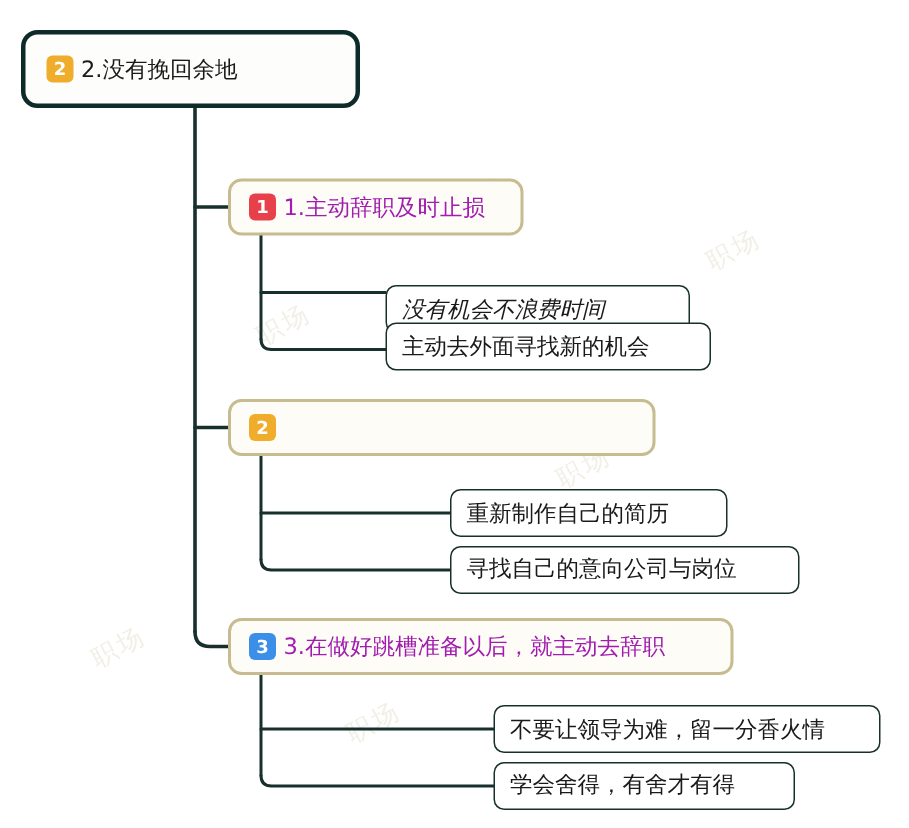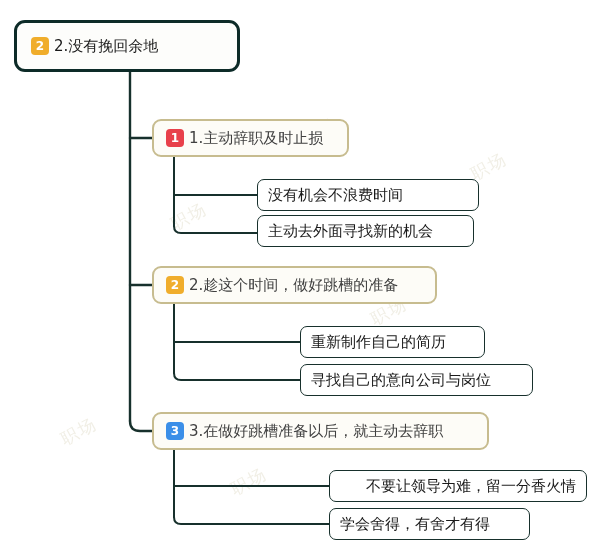--- a/index.html
+++ b/index.html
@@ -54,21 +54,21 @@
   }
   
   .node.branch {
     border: 2px solid #c7bc8f;
     border-radius: 9px;
     padding: 0 12px;
     background: #fdfcf7;
   }
   .node.branch .label {
     font-size: 15px;
-    color: #404040;
+    color: #a21caf;
     line-height: 1;
   }
   
   .node.leaf {
     border: 1.6px solid #17302c;
     border-radius: 7px;
     padding: 0 10px;
     background: #ffffff;
   }
   .node.leaf .label {
@@ -123,41 +123,40 @@
 
   <div id="node-layer">
       <div class="node root" style="left: 14px; top: 20px; width: 226px; height: 52px;">
         <span class="badge" style="background: rgb(240, 173, 43);">2</span>
         <span class="label">2.没有挽回余地</span>
       </div>
       <div class="node branch" style="left: 152px; top: 119px; width: 197px; height: 38px;">
         <span class="badge" style="background: rgb(232, 64, 74);">1</span>
         <span class="label">1.主动辞职及时止损</span>
       </div>
-      <div class="node leaf" style="left: 257px; top: 179px; width: 222px; height: 32px;">
+      <div class="node leaf" style="left: 257px; top: 190px; width: 203px; height: 32px; font-style: italic;">
         <span class="label">没有机会不浪费时间</span>
       </div>
       <div class="node leaf" style="left: 257px; top: 215px; width: 217px; height: 32px;">
         <span class="label">主动去外面寻找新的机会</span>
       </div>
       <div class="node branch" style="left: 152px; top: 266px; width: 285px; height: 38px;">
         <span class="badge" style="background: rgb(240, 173, 43);">2</span>
-        <span class="label">2.趁这个时间，做好跳槽的准备</span>
       </div>
       <div class="node leaf" style="left: 300px; top: 326px; width: 185px; height: 32px;">
         <span class="label">重新制作自己的简历</span>
       </div>
       <div class="node leaf" style="left: 300px; top: 364px; width: 233px; height: 32px; font-family: Liberation Serif, serif;">
         <span class="label">寻找自己的意向公司与岗位</span>
       </div>
       <div class="node branch" style="left: 152px; top: 412px; width: 337px; height: 38px;">
         <span class="badge" style="background: rgb(59, 143, 232);">3</span>
         <span class="label">3.在做好跳槽准备以后，就主动去辞职</span>
       </div>
-      <div class="node leaf" style="left: 329px; top: 470px; width: 258px; height: 32px; justify-content: flex-end;">
+      <div class="node leaf" style="left: 329px; top: 470px; width: 258px; height: 32px;">
         <span class="label">不要让领导为难，留一分香火情</span>
       </div>
       <div class="node leaf" style="left: 329px; top: 508px; width: 201px; height: 32px; font-family: Liberation Serif, serif;">
         <span class="label">学会舍得，有舍才有得</span>
       </div>
     </div>
 
 </div>
 
 </body></html>

